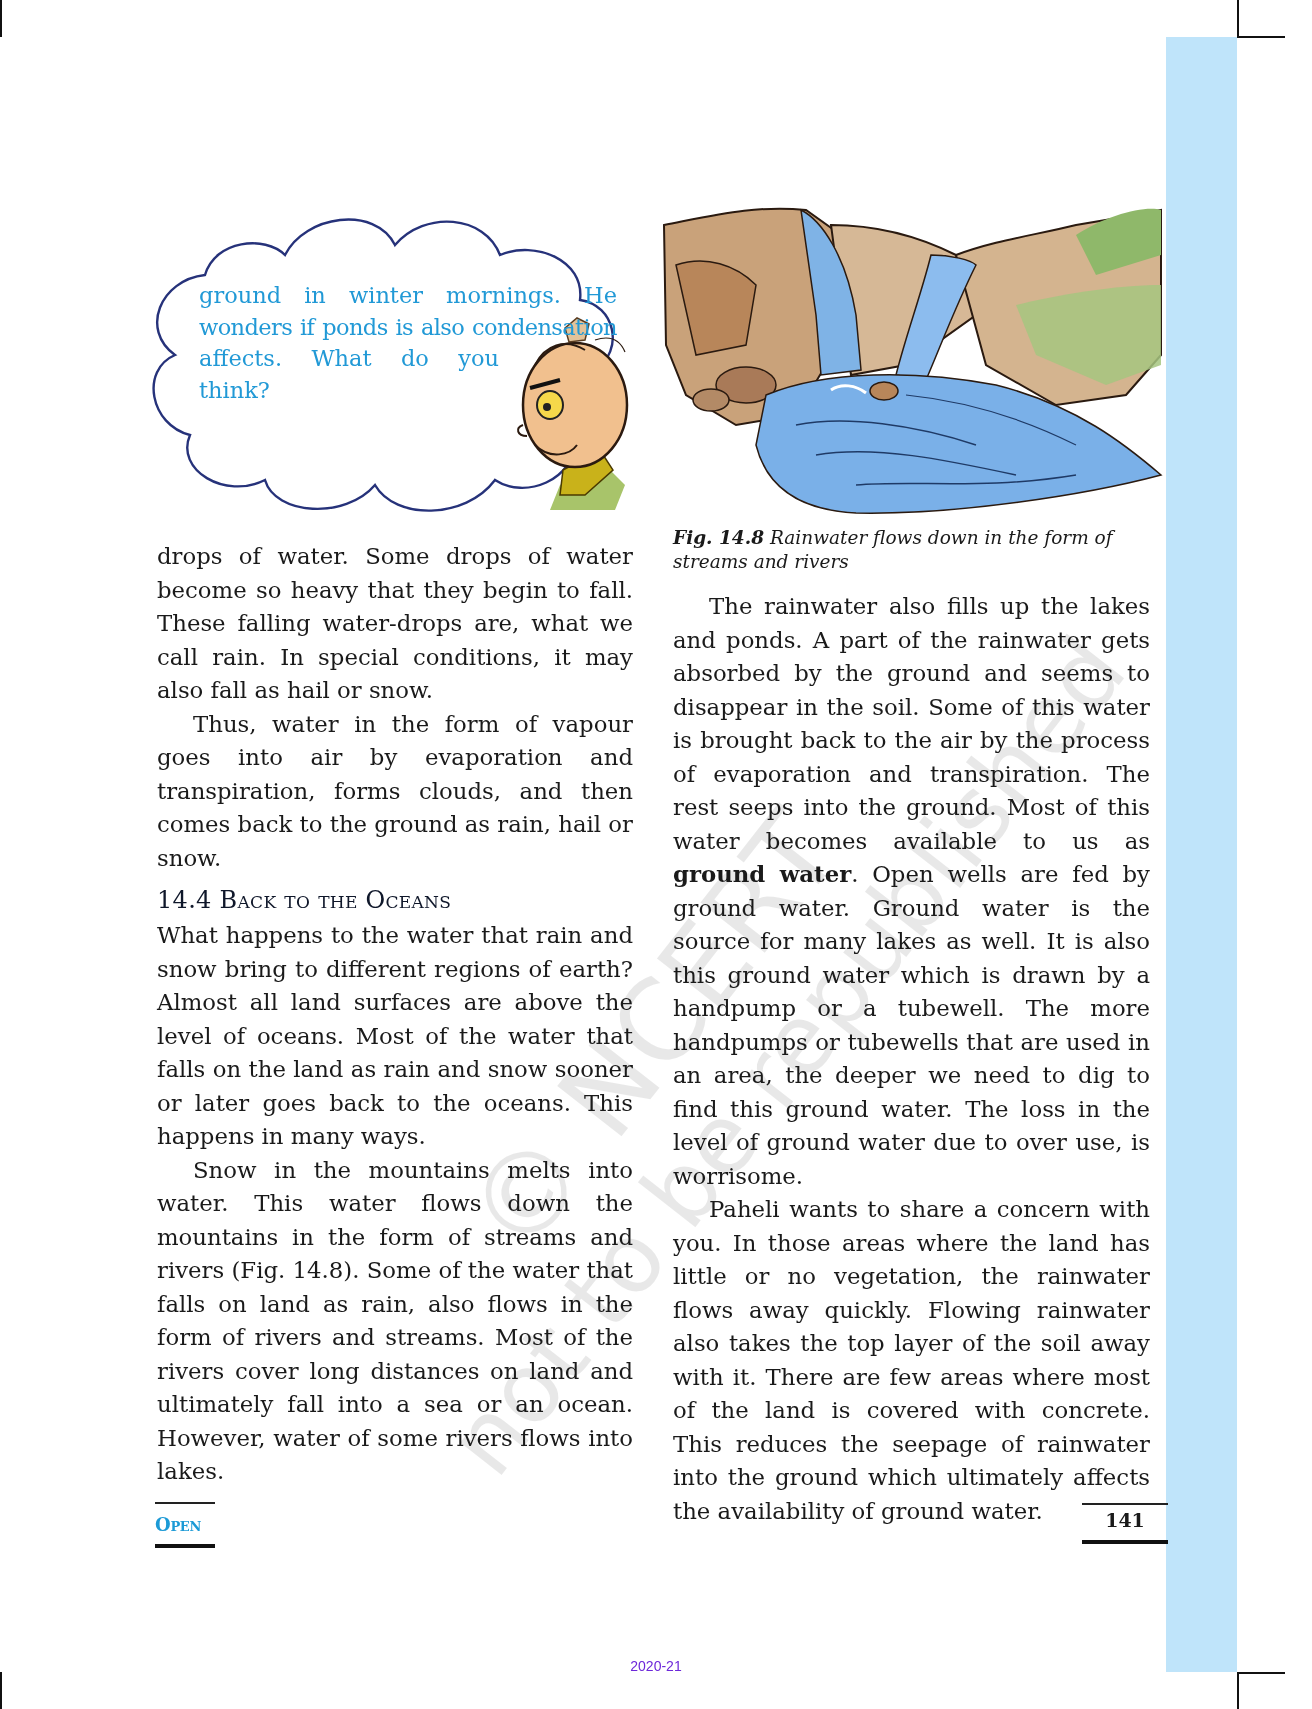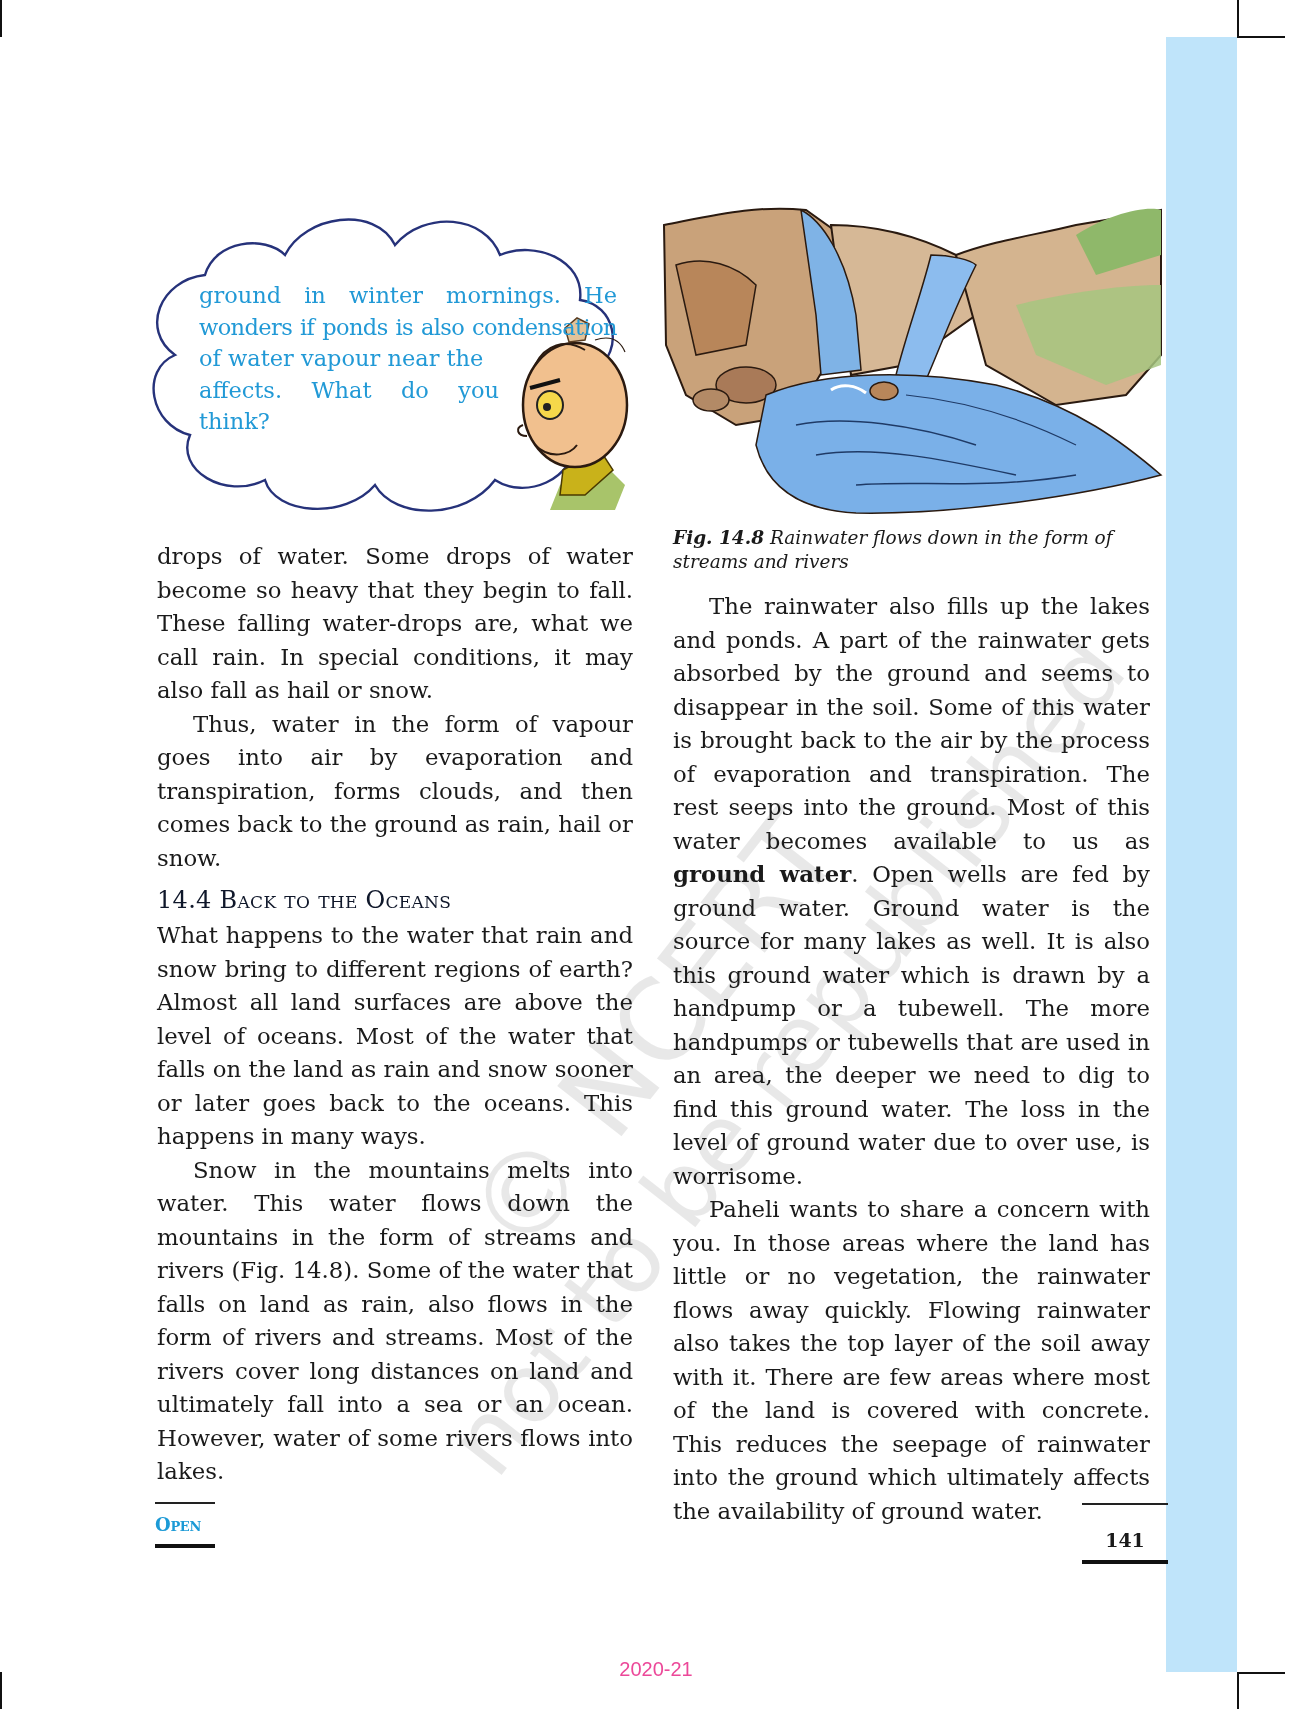--- a/index.html
+++ b/index.html
@@ -38,25 +38,25 @@
   .caption b { font-style:italic; font-weight:bold; }
 
   .footer-left { position:absolute; left:155px; top:1502px; width:60px; }
   .footer-left .rule-top { height:2px; background:#222; width:60px; }
   .footer-left .label { color:#1c9ad6; font-weight:bold; font-variant:small-caps; font-size:18px;
                         line-height:22px; margin:10px 0 8px 0; letter-spacing:-0.3px; }
   .footer-left .rule-bot { height:4px; background:#111; width:60px; }
 
   .footer-right { position:absolute; left:1082px; top:1503px; width:86px; }
   .footer-right .rule-top { height:2px; background:#222; }
-  .footer-right .num { text-align:center; font-weight:bold; font-size:19px; line-height:22px; margin:24px 0 9px 0; }
+  .footer-right .num { text-align:center; font-weight:bold; font-size:19px; line-height:22px; margin:4px 0 9px 0; }
   .footer-right .rule-bot { height:4px; background:#111; }
 
   .year { position:absolute; left:0; width:1312px; top:1658px; text-align:center;
-          font-family:"Liberation Sans","DejaVu Sans",sans-serif; font-size:20px; color:#ec4899; }
+          font-family:"Liberation Sans","DejaVu Sans",sans-serif; font-size:14px; color:#6d28d9; }
 </style>
 </head>
 <body>
 
 <div class="crop" style="left:0;top:0;width:2px;height:37px;"></div>
 <div class="crop" style="left:1237px;top:0;width:2px;height:37px;"></div>
 <div class="crop" style="left:1237px;top:36px;width:48px;height:2px;"></div>
 <div class="crop" style="left:1237px;top:1672px;width:48px;height:2px;"></div>
 <div class="crop" style="left:1237px;top:1672px;width:2px;height:37px;"></div>
 <div class="crop" style="left:0;top:1672px;width:2px;height:37px;"></div>
@@ -85,21 +85,20 @@
     <path d="M25,78 L55,70" stroke="#111" stroke-width="4"></path>
     <ellipse cx="45" cy="95" rx="13" ry="14" fill="#f6d84a" stroke="#222" stroke-width="2"></ellipse>
     <circle cx="42" cy="97" r="4" fill="#222"></circle>
     <path d="M18,115 C10,118 12,126 22,126" fill="none" stroke="#2b1a10" stroke-width="2"></path>
     <path d="M30,135 C45,150 65,145 72,135" fill="none" stroke="#2b1a10" stroke-width="2"></path>
     <path d="M90,30 C105,25 115,30 120,42" fill="none" stroke="#2b1a10" stroke-width="1.2"></path>
   </svg>
   <div class="cloud-text">
     <span style="display:block;text-align:justify;text-align-last:justify;">ground in winter mornings. He</span>
     <span style="display:block;text-align:justify;text-align-last:justify;letter-spacing:-0.6px;white-space:nowrap;">wonders if ponds is also condensation</span>
-    <span class="narrow" style="text-align-last:left;">of water vapour near the</span>
     <span class="narrow">affects. What do you</span>
     <span class="last">think?</span>
   </div>
 </div>
 
 <div class="figure">
   <svg width="512" height="330" viewBox="0 0 512 330">
 
     <path d="M8,30 C60,20 100,10 150,15 L185,40 L170,170 L140,220 L80,230 L30,200 L10,150 Z" fill="#c9a27a" stroke="#2a1a10" stroke-width="2"></path>
     <path d="M20,70 C50,60 80,70 100,90 L90,150 L40,160 Z" fill="#b8865a" stroke="#2a1a10" stroke-width="1.5"></path>

